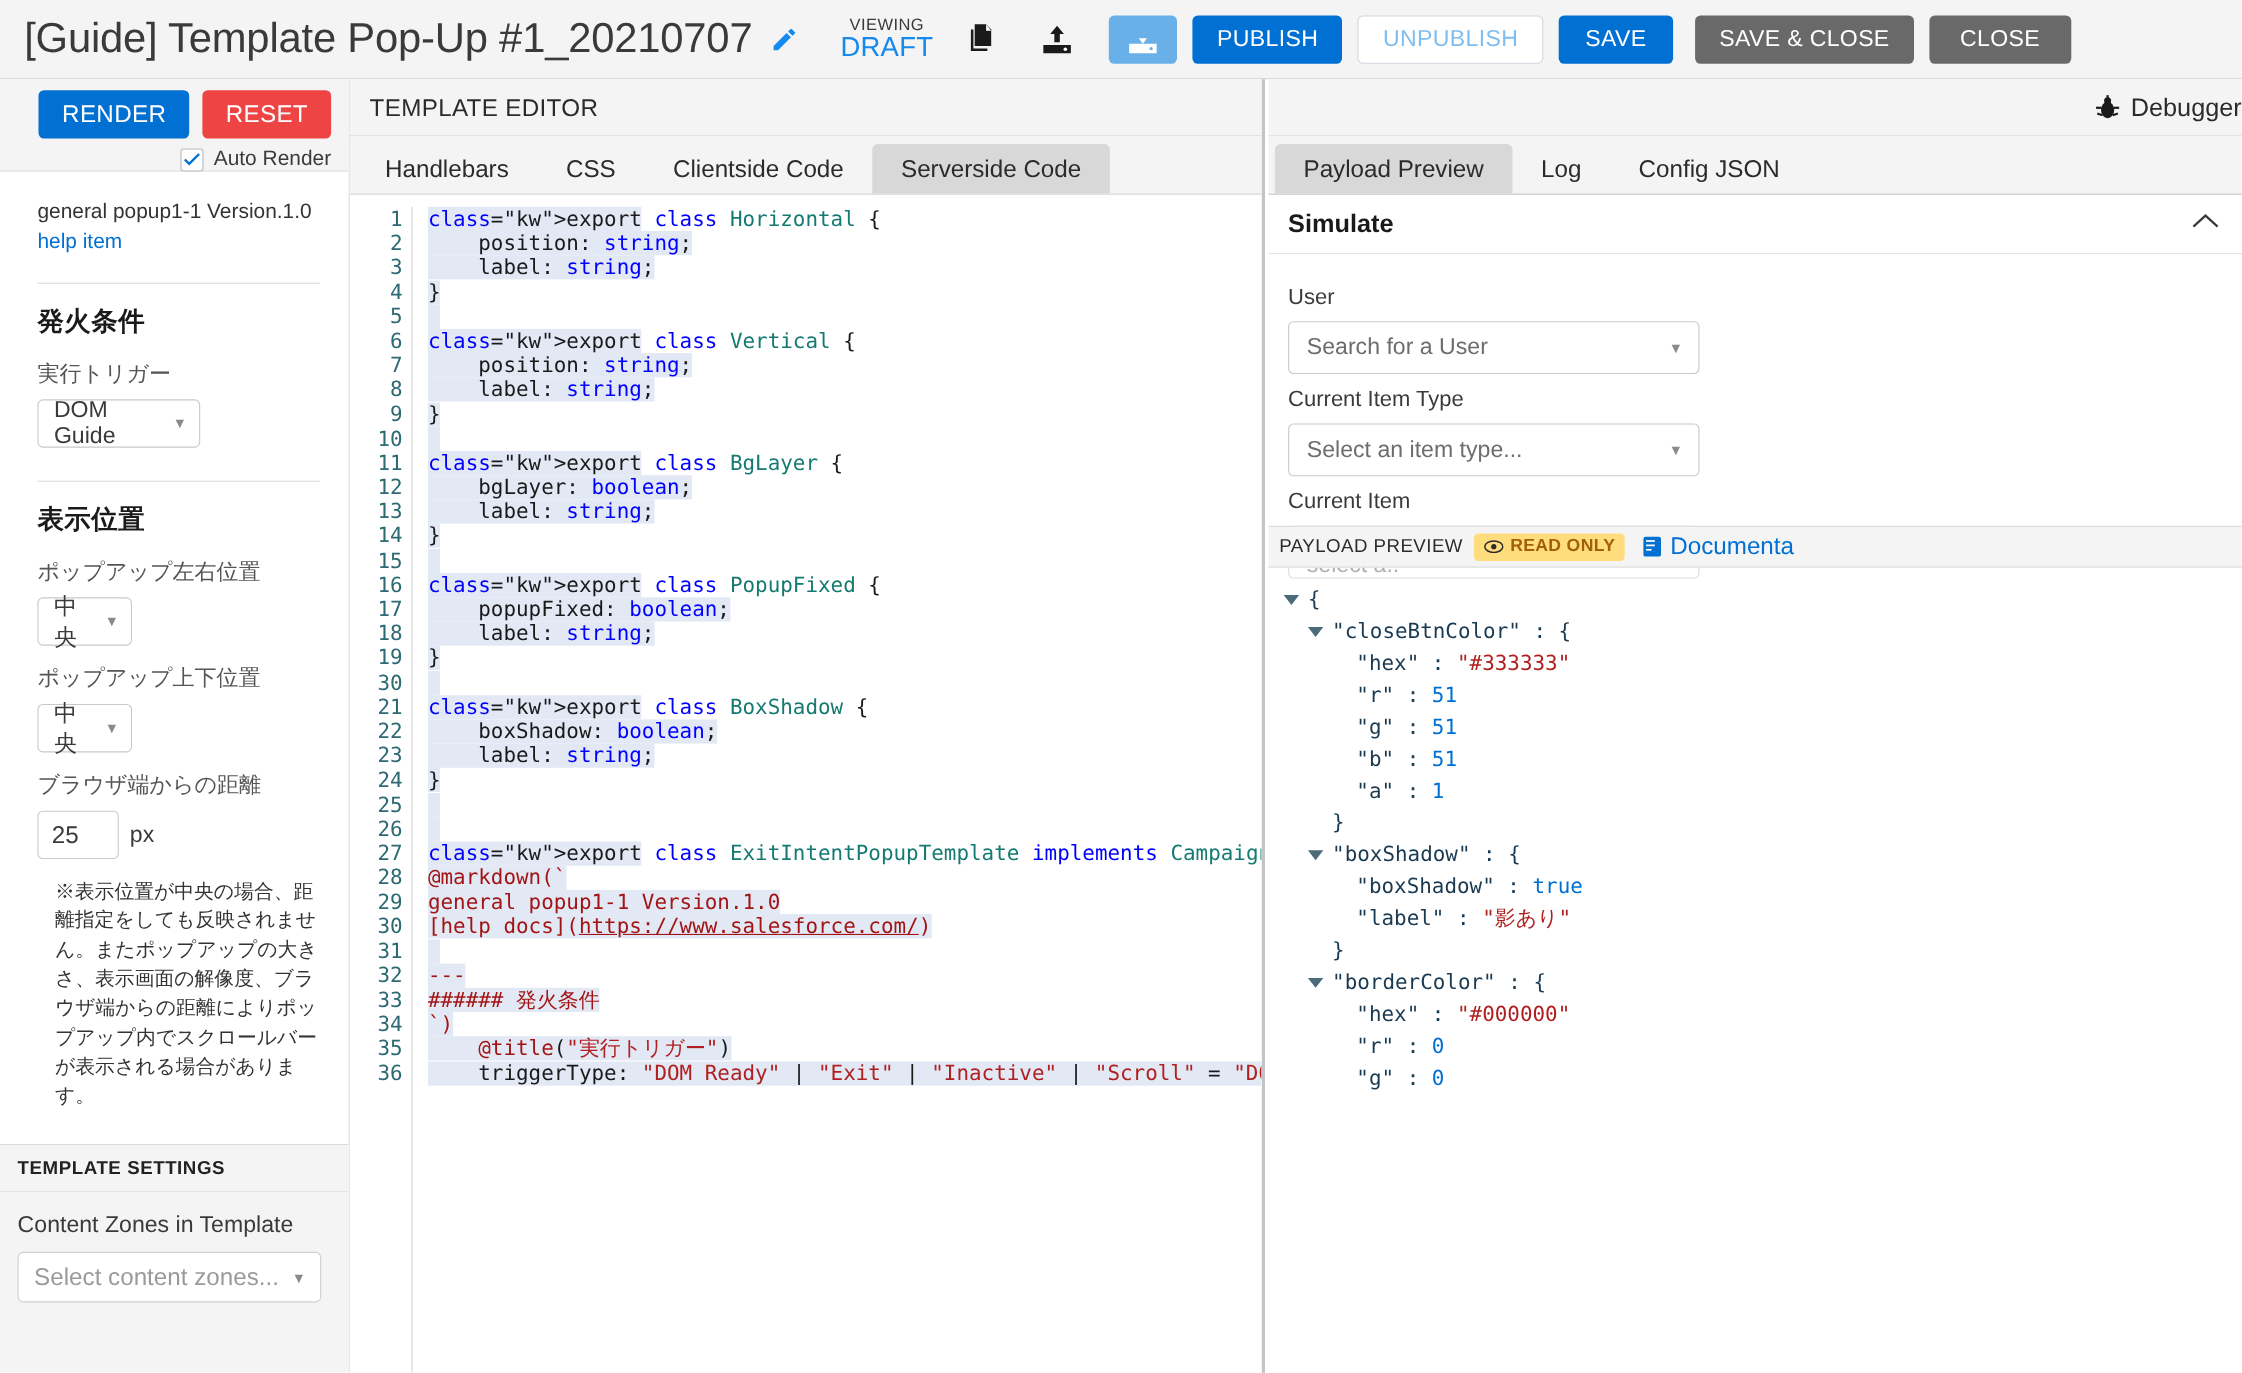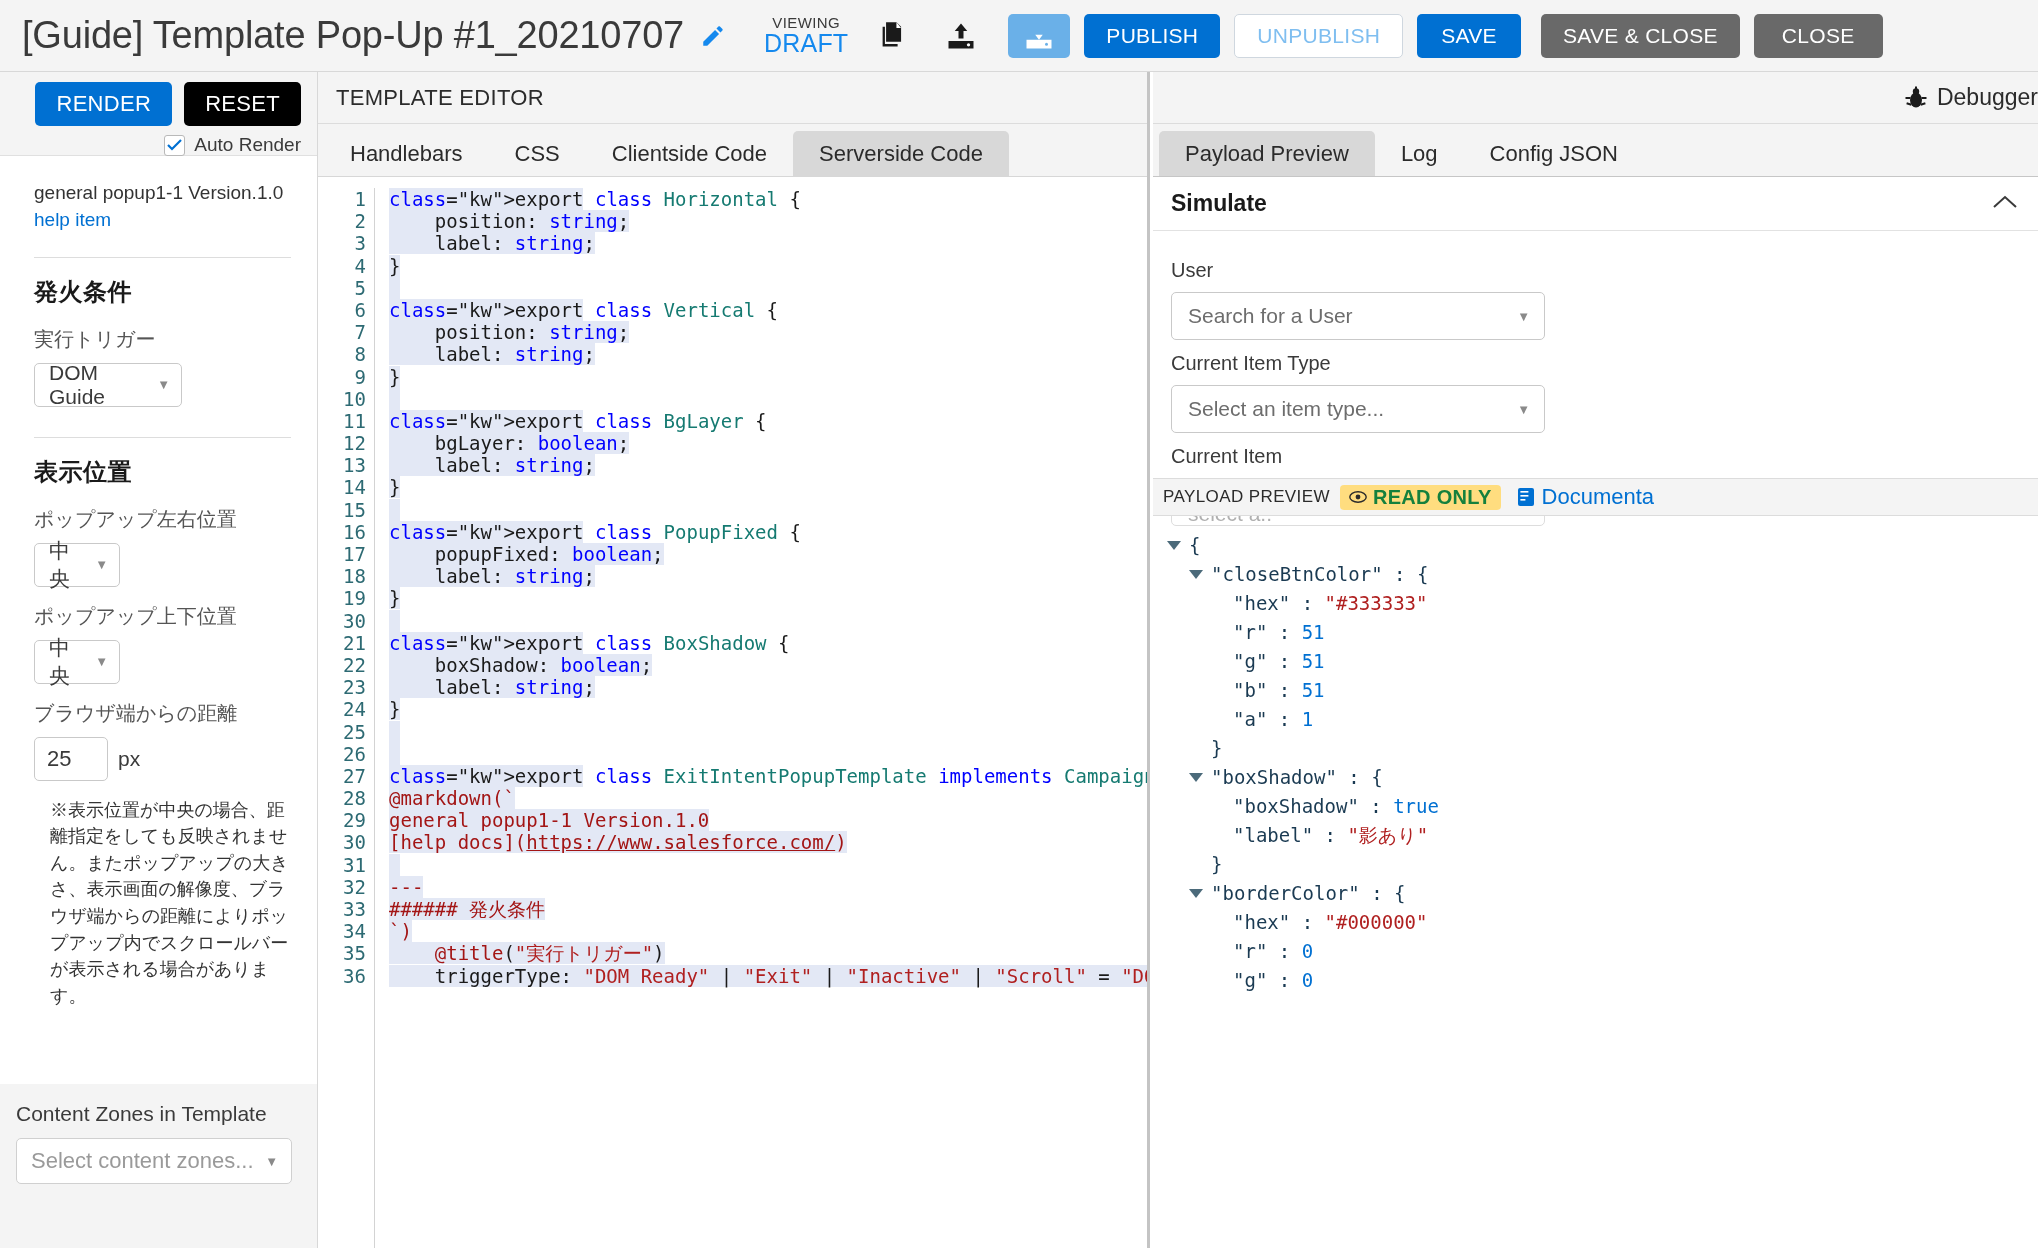--- a/index.html
+++ b/index.html
@@ -64,21 +64,21 @@
   #left-actions {
     height: 84px; background: #f4f4f4; border-bottom: 1px solid #e0e0e0;
     padding: 10px 16px 0 0; position: relative;
   }
   #render-row { display: flex; justify-content: flex-end; gap: 12px; }
   #btn-render {
     background: #0070d2; color: #fff; font-size: 22px; padding: 9px 21px;
     border-radius: 5px; cursor: pointer; letter-spacing: 0.3px;
   }
   #btn-reset {
-    background: #000000; color: #fff; font-size: 22px; padding: 9px 21px;
+    background: #ef4444; color: #fff; font-size: 22px; padding: 9px 21px;
     border-radius: 5px; cursor: pointer; letter-spacing: 0.3px;
   }
   #autorender-row {
     display: flex; align-items: center; justify-content: flex-end;
     gap: 9px; margin-top: 8px;
   }
   .chk {
     width: 21px; height: 21px; border: 1px solid #b9b9b9; background: #fff;
     border-radius: 3px; display: flex; align-items: center; justify-content: center;
     cursor: pointer;
@@ -207,21 +207,21 @@
   .sim-select.disabled { border-color: #dddddd; }
   #pp-bar {
     position: absolute; top: 406px; left: 0; right: 0; height: 38px;
     background: #f4f4f4; border-top: 1px solid #dcdcdc; border-bottom: 1px solid #dcdcdc;
     display: flex; align-items: center; padding-left: 10px; gap: 10px;
   }
   #pp-title { font-size: 17px; color: #2b2b2b; letter-spacing: 0.4px; }
   #readonly-chip {
     background: #ffdd7f; border-radius: 4px; height: 25px;
     display: flex; align-items: center; padding: 0 9px; gap: 6px;
-    font-size: 20px; color: #15803d; letter-spacing: 0.3px; font-weight: 600;
+    font-size: 16px; color: #a16207; letter-spacing: 0.3px; font-weight: 600;
   }
   #doc-link {
     font-size: 22px; color: #0070d2; cursor: pointer; display:flex;
     align-items:center; gap:7px; margin-left: 6px;
   }
   #json-tree {
     position: absolute; top: 445px; left: 0; right: 0; bottom: 0;
     padding: 14px 0 0 14px; font-family: "DejaVu Sans Mono", monospace;
     font-size: 19px; line-height: 29px; color: #24292e; overflow: hidden;
   }
@@ -328,20 +328,21 @@
       <span class="caret">▼</span>
     </div>
     <div class="field-label">ブラウザ端からの距離</div>
     <div style="display:flex;align-items:center">
       <div class="num-input">25</div>
       <span class="px-unit">px</span>
     </div>
     <div id="note-text">※表示位置が中央の場合、距離指定をしても反映されません。またポップアップの大きさ、表示画面の解像度、ブラウザ端からの距離によりポップアップ内でスクロールバーが表示される場合があります。</div>
   </div>
 
+  <div id="tpl-settings-hdr">TEMPLATE SETTINGS</div>
   <div id="tpl-settings-body">
     <div id="cz-label">Content Zones in Template</div>
     <div id="cz-select">
       <span class="ph">Select content zones...</span>
       <span class="caret">▼</span>
     </div>
   </div>
 </div>
 
 <div id="center">

